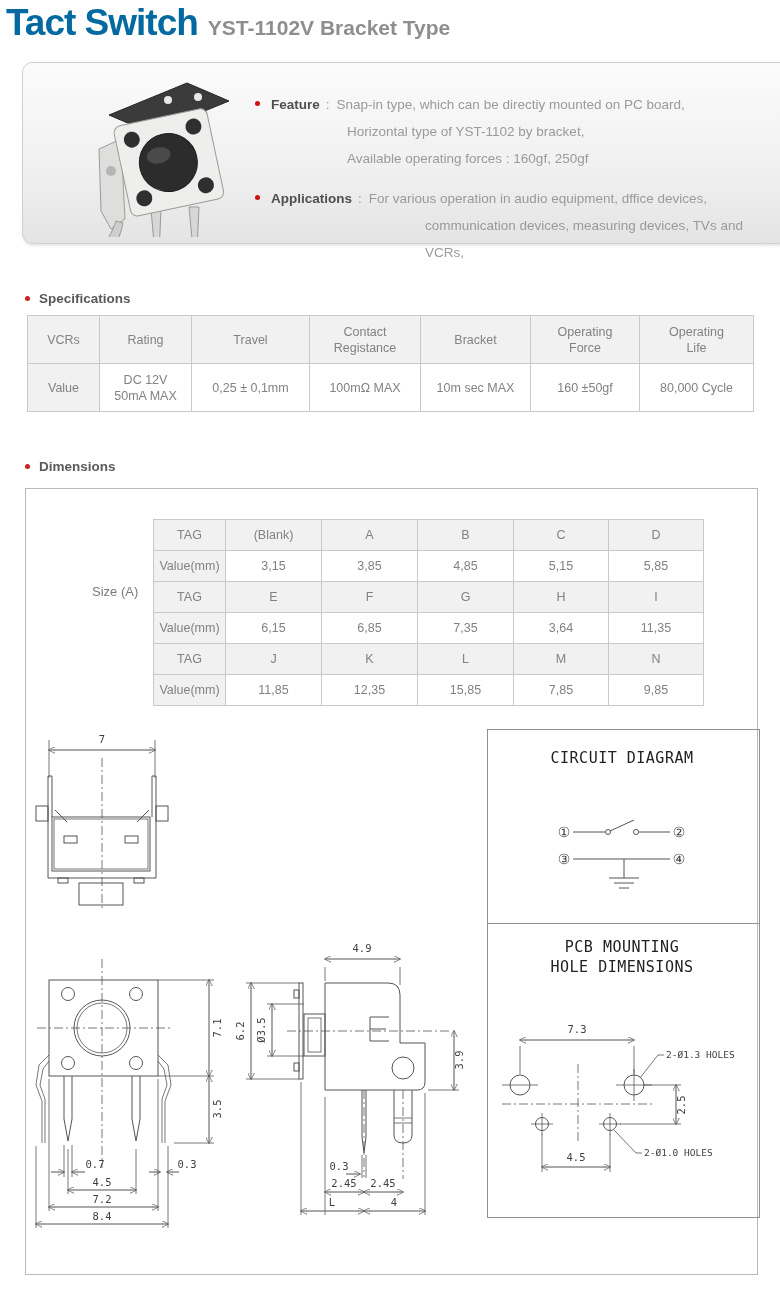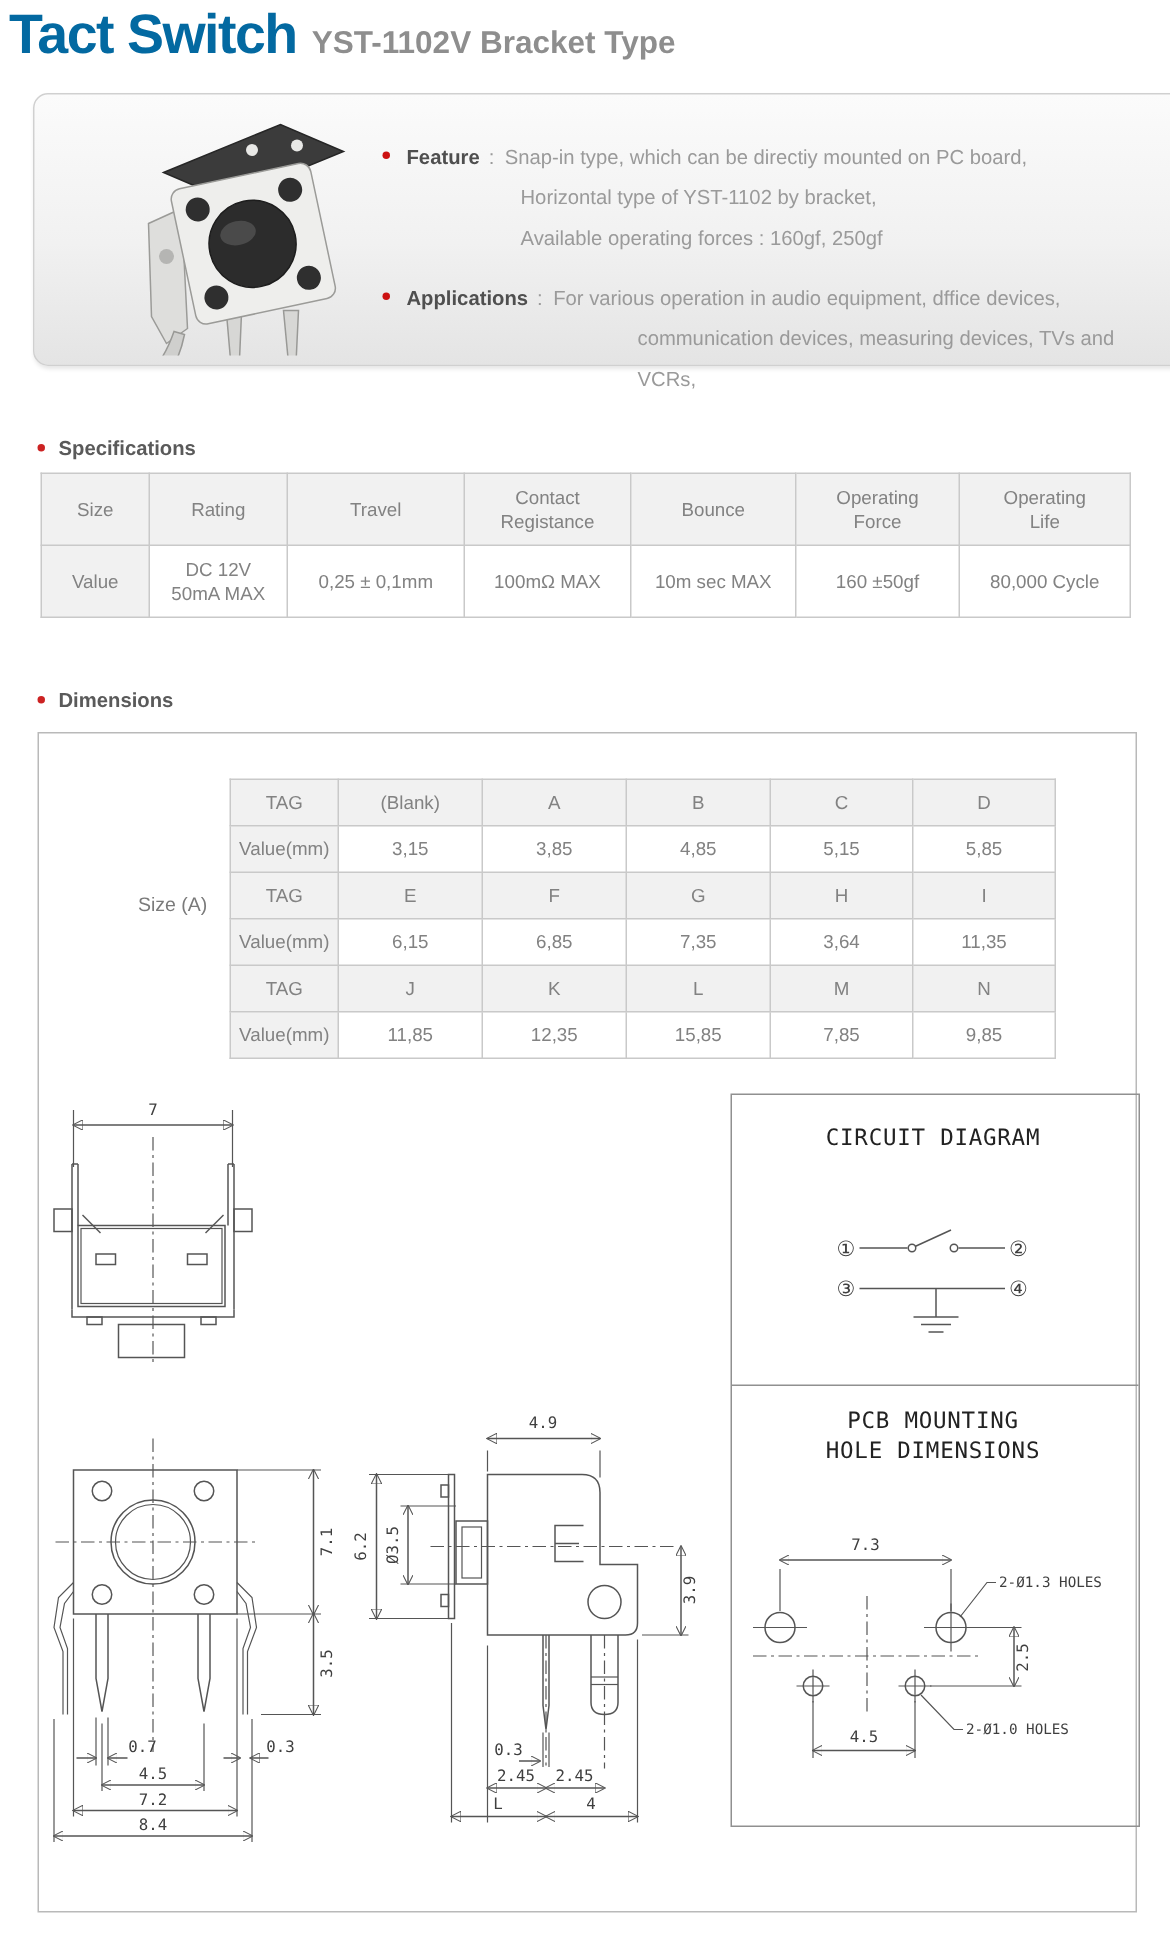--- a/index.html
+++ b/index.html
@@ -32,21 +32,21 @@
   table{border-collapse:collapse;table-layout:fixed;}
   .spec-table{position:absolute;left:27px;top:315px;width:726px;}
   .spec-table th,.spec-table td{border:1px solid #c9c9c9;text-align:center;vertical-align:middle;
       font-size:12.5px;font-weight:normal;color:#828282;white-space:pre-line;line-height:16px;height:45px;}
   .spec-table th{background:#f1f1f1;}
   .dims-box{position:absolute;left:25px;top:488px;width:731px;height:785px;border:1px solid #b9b9b9;}
   .dim-table{position:absolute;left:127px;top:30px;width:550px;}
   .dim-table td{border:1px solid #c9c9c9;text-align:center;vertical-align:middle;font-size:12.5px;
       color:#828282;height:28px;background:#fff;}
   .dim-table td.lbl,.dim-table tr.tagrow td{background:#f1f1f1;}
-  .size-label{position:absolute;left:66px;top:106px;font-size:13px;color:#7a7a7a;}
+  .size-label{position:absolute;left:66px;top:95px;font-size:13px;color:#7a7a7a;}
   
   .rpanel{position:absolute;left:461px;top:240px;width:271px;border:1px solid #909090;}
   .csec{height:193px;border-bottom:1px solid #909090;position:relative;}
   .psec{height:293px;position:relative;}
   svg{display:block;}
   .cad text{font-family:"DejaVu Sans Mono",monospace;font-size:10.5px;fill:#3f3f3f;}
   .cad .big{font-size:15px;fill:#222;letter-spacing:0.5px;}
   .cad line,.cad path,.cad rect,.cad circle,.cad polyline{stroke:#555;stroke-width:1;fill:none;}
   .cad .cl{stroke-dasharray:9 3 2 3;}
   .cad .thin{stroke-width:0.8;}
@@ -112,26 +112,26 @@
         <col style="width:72px">
         <col style="width:92px">
         <col style="width:118px">
         <col style="width:111px">
         <col style="width:110px">
         <col style="width:109px">
         <col style="width:114px">
       </colgroup>
     <tbody>
         <tr>
-      <th>Size</th>
+      <th>VCRs</th>
       <th>Rating</th>
       <th>Travel</th>
       <th>Contact
 Registance</th>
-      <th>Bounce</th>
+      <th>Bracket</th>
       <th>Operating
 Force</th>
       <th>Operating
 Life</th>
     </tr>
     <tr>
       <th>Value</th>
       <td>DC 12V
 50mA MAX</td>
       <td>0,25 ± 0,1mm</td>

